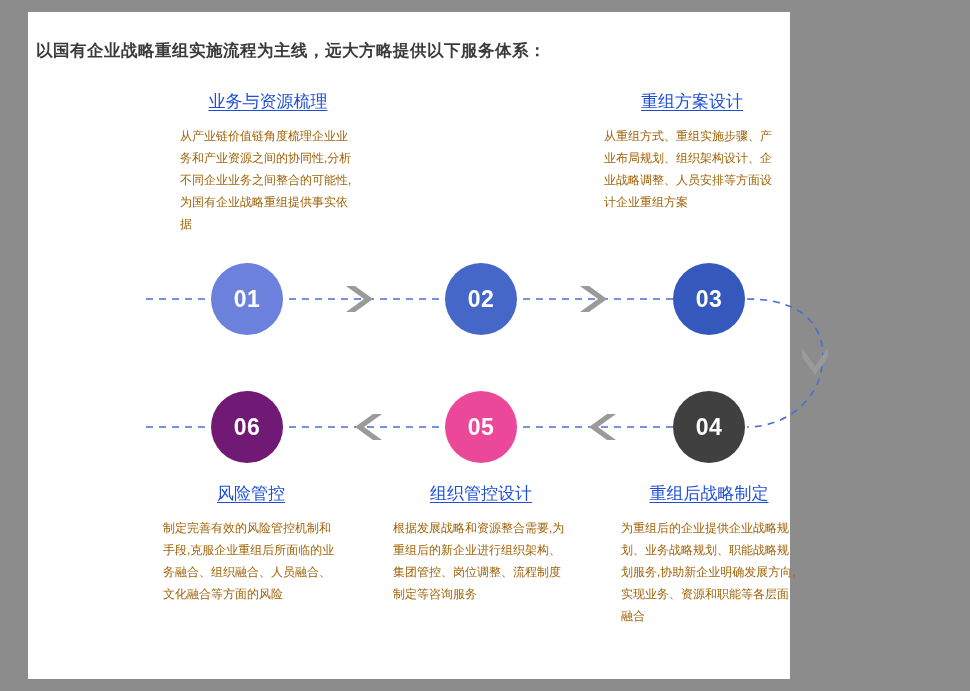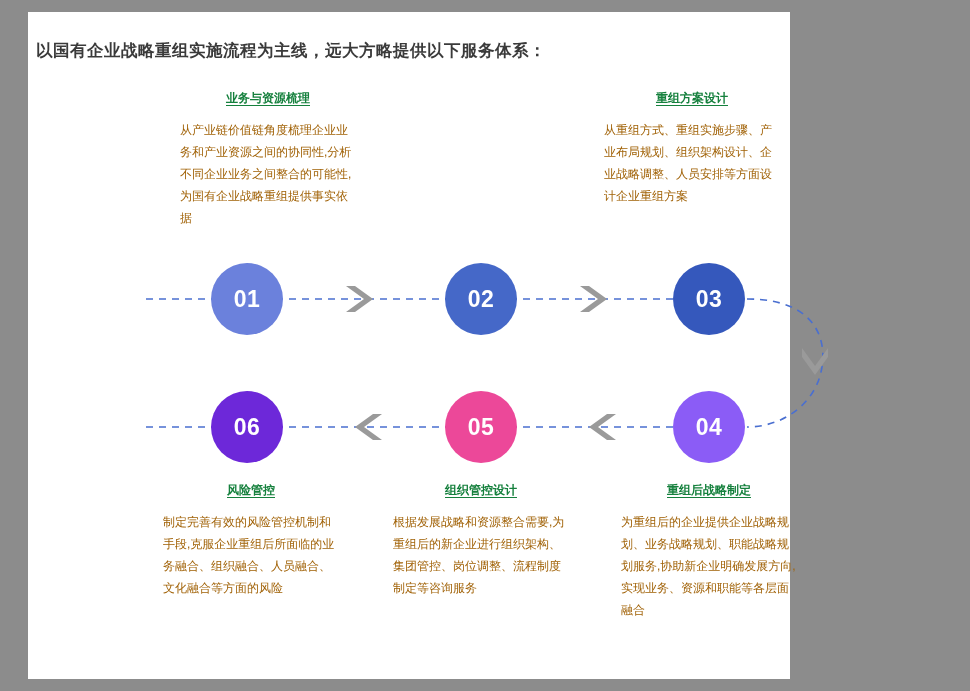--- a/index.html
+++ b/index.html
@@ -61,23 +61,23 @@
     align-items: center;
     justify-content: center;
     letter-spacing: 0.5px;
   }
 
   .col {
     position: absolute;
     width: 176px;
   }
   .col-head {
-    font-size: 12px;
-    font-weight: bold;
-    color: #15803d;
+    font-size: 17px;
+    font-weight: normal;
+    color: #1d4ed8;
     text-align: center;
     text-decoration: underline;
     text-underline-offset: 3px;
     margin: 0 0 12px 0;
     white-space: nowrap;
   }
   .col-body {
     font-size: 12px;
     line-height: 22px;
     color: #a16207;
@@ -128,27 +128,27 @@
     <div class="circle" style="left:183px; top:251px; background:#6b81dc;">
       <span>01</span>
     </div>
     <div class="circle" style="left:417px; top:251px; background:#4568c8;text-align:center;">
       <span>02</span>
     </div>
     <div class="circle" style="left:645px; top:251px; background:#3558bc;">
       <span>03</span>
     </div>
 
-    <div class="circle" style="left:645px; top:379px; background:#8b5cf6;">
+    <div class="circle" style="left:645px; top:379px; background:#404040;">
       <span>04</span>
     </div>
     <div class="circle" style="left:417px; top:379px; background:#ec4899;">
       <span>05</span>
     </div>
-    <div class="circle" style="left:183px; top:379px; background:#6d28d9;">
+    <div class="circle" style="left:183px; top:379px; background:#701a75;">
       <span>06</span>
     </div>
 
     <div class="col bottom-col" style="left:135px; top:470px;">
       <div class="col-head">风险管控</div>
       <div class="col-body">制定完善有效的风险管控机制和手段,克服企业重组后所面临的业务融合、组织融合、人员融合、文化融合等方面的风险</div>
     </div>
 
     <div class="col bottom-col" style="left:365px; top:470px;">
       <div class="col-head">组织管控设计</div>

